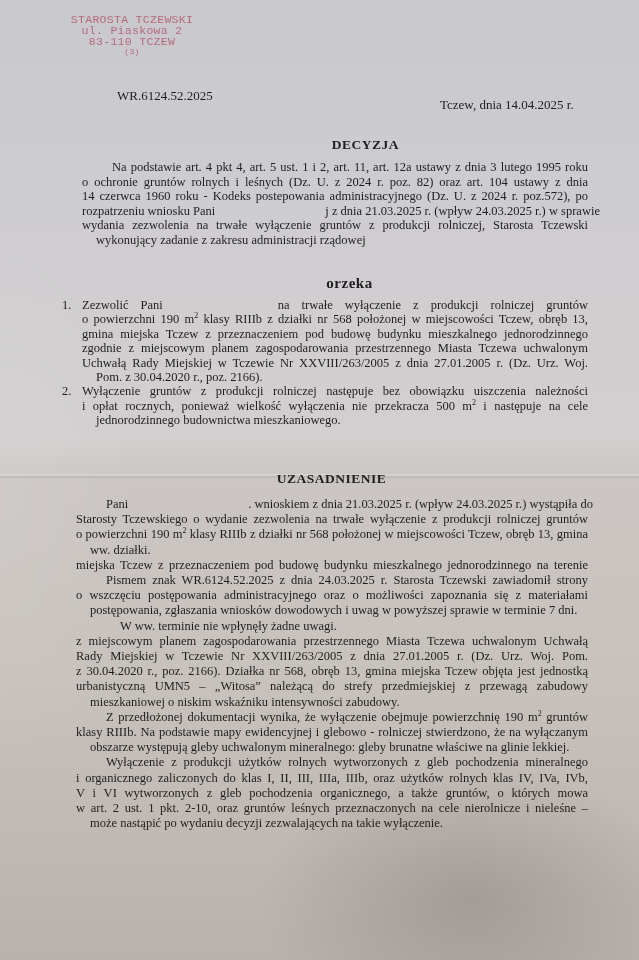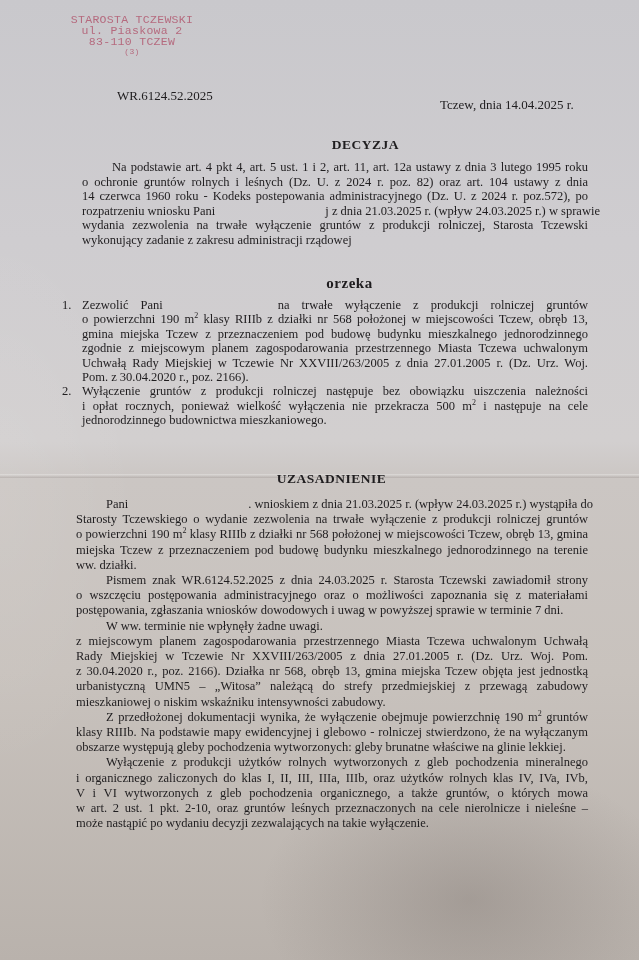--- a/index.html
+++ b/index.html
@@ -30,21 +30,21 @@
   .date { left: 440px; top: 97px; font-size: 13px; }
   .title { font-weight: bold; font-size: 13.5px; letter-spacing: 0.5px; }
   .t-decyzja { left: 0; width: 639px; text-align: center; top: 137px; padding-left: 92px; box-sizing: border-box; }
   .t-orzeka { left: 0; width: 639px; text-align: center; top: 275px; padding-left: 60px; box-sizing: border-box; font-size: 15px; }
   .t-uzas { left: 0; width: 639px; text-align: center; top: 471px; padding-left: 24px; box-sizing: border-box; }
   .para {
     position: absolute; left: 82px; width: 506px;
     font-size: 12.5px; line-height: 14.6px; text-align: justify;
   }
   .line { display: block; text-align: justify; text-align-last: justify; white-space: nowrap; overflow: visible; }
-  .line.last { text-align-last: left; }
+  .line.last { text-align-last: left; margin-left: 14px; }
   .indent { padding-left: 30px; }
   .blank { display: inline-block; color: transparent; }
   ol.items { position: absolute; left: 62px; width: 526px; top: 298px; margin: 0; padding: 0; list-style: none; font-size: 12.5px; line-height: 14.4px; }
   ol.items li { position: relative; padding-left: 20px; }
   ol.items li .num { position: absolute; left: 0; top: 0; }
   sup { font-size: 8px; line-height: 0; }
 </style>
 </head>
 <body>
 
@@ -92,42 +92,42 @@
     </li>
   </ol>
 
 <div class="abs title t-uzas">UZASADNIENIE</div>
 
 <div class="para" id="justification" style="top:497px; left:76px; width:512px; line-height:15.2px;">
     <div>
       <span class="line indent">Pani<span class="blank" style="width: 120px;">x</span>. wnioskiem z dnia 21.03.2025 r. (wpływ 24.03.2025 r.) wystąpiła do</span>
       <span class="line">Starosty Tczewskiego o wydanie zezwolenia na trwałe wyłączenie z produkcji rolniczej gruntów</span>
       <span class="line">o powierzchni 190 m<sup>2</sup> klasy RIIIb z działki nr 568 położonej w miejscowości Tczew, obręb 13, gmina</span>
+      <span class="line last">ww. działki.</span>
       <span class="line">miejska Tczew z przeznaczeniem pod budowę budynku mieszkalnego jednorodzinnego na terenie</span>
-      <span class="line last">ww. działki.</span>
     </div>
     <div>
       <span class="line indent">Pismem znak WR.6124.52.2025 z dnia 24.03.2025 r. Starosta Tczewski zawiadomił strony</span>
       <span class="line">o wszczęciu postępowania administracyjnego oraz o możliwości zapoznania się z materiałami</span>
       <span class="line last">postępowania, zgłaszania wniosków dowodowych i uwag w powyższej sprawie w terminie 7 dni.</span>
     </div>
     <div>
       <span class="line last indent">W ww. terminie nie wpłynęły żadne uwagi.</span>
     </div>
     <div>
       <span class="line">z miejscowym planem zagospodarowania przestrzennego Miasta Tczewa uchwalonym Uchwałą</span>
       <span class="line">Rady Miejskiej w Tczewie Nr XXVIII/263/2005 z dnia 27.01.2005 r. (Dz. Urz. Woj. Pom.</span>
       <span class="line">z 30.04.2020 r., poz. 2166). Działka nr 568, obręb 13, gmina miejska Tczew objęta jest jednostką</span>
       <span class="line">urbanistyczną UMN5 – „Witosa” należącą do strefy przedmiejskiej z przewagą zabudowy</span>
       <span class="line last">mieszkaniowej o niskim wskaźniku intensywności zabudowy.</span>
     </div>
     <div>
       <span class="line indent">Z przedłożonej dokumentacji wynika, że wyłączenie obejmuje powierzchnię 190 m<sup>2</sup> gruntów</span>
       <span class="line">klasy RIIIb. Na podstawie mapy ewidencyjnej i glebowo - rolniczej stwierdzono, że na wyłączanym</span>
-      <span class="line last">obszarze występują gleby pochodzenia wytworzonych: gleby brunatne właściwe na glinie lekkiej.</span>
+      <span class="line last">obszarze występują gleby uchwalonym mineralnego: gleby brunatne właściwe na glinie lekkiej.</span>
     </div>
     <div>
       <span class="line indent">Wyłączenie z produkcji użytków rolnych wytworzonych z gleb pochodzenia mineralnego</span>
       <span class="line">i organicznego zaliczonych do klas I, II, III, IIIa, IIIb, oraz użytków rolnych klas IV, IVa, IVb,</span>
       <span class="line">V i VI wytworzonych z gleb pochodzenia organicznego, a także gruntów, o których mowa</span>
       <span class="line">w art. 2 ust. 1 pkt. 2-10, oraz gruntów leśnych przeznaczonych na cele nierolnicze i nieleśne –</span>
       <span class="line last">może nastąpić po wydaniu decyzji zezwalających na takie wyłączenie.</span>
     </div>
   </div>
 

